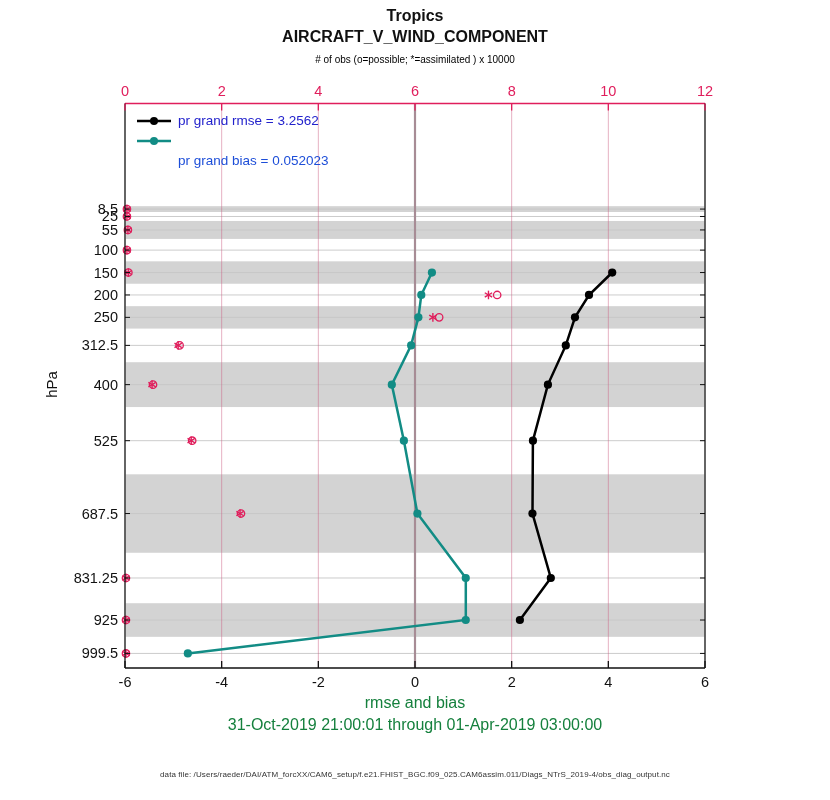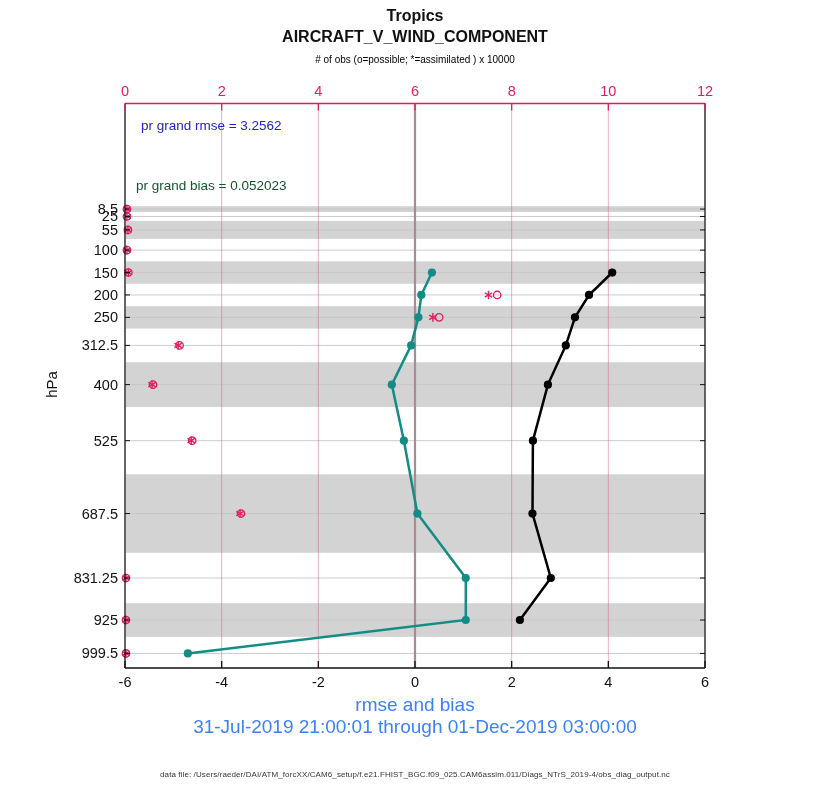--- a/index.html
+++ b/index.html
@@ -3,23 +3,23 @@
 <meta charset="utf-8">
 <style>
   html,body{margin:0;padding:0;background:#ffffff;}
   #page{position:relative;width:830px;height:800px;background:#fff;
         font-family:"Liberation Sans", sans-serif;overflow:hidden;}
   .abs{position:absolute;}
   .centered{left:0;width:830px;text-align:center;}
   #title-line1,#title-line2{font-size:16px;font-weight:bold;color:#111;}
   #obs-axis-label{font-size:10px;}
   #legend{display:flex;flex-direction:column;gap:3px;}
-  .legend-row{display:flex;align-items:center;gap:6px;height:17px;flex-direction:column;}
+  .legend-row{display:flex;align-items:center;gap:6px;height:17px;}
   .legend-row span{font-size:13.5px;}
-  #xlabel,#timespan{font-size:19px;color:#3b82f6;}
+  #xlabel,#timespan{font-size:16px;color:#15803d;}
   #ylabel{font-size:15px;color:#111;transform:rotate(-90deg);transform-origin:center;}
   #footer{font-size:8px;color:#333;letter-spacing:0.1px;}
   svg text{font-family:"Liberation Sans", sans-serif;}
 </style>
 </head>
 <body>
 
 <div id="page">
 
   <div id="title-line2" class="abs centered" style="top:28px;">AIRCRAFT_V_WIND_COMPONENT</div>
@@ -213,23 +213,23 @@
         <line x1="1" y1="6" x2="35" y2="6" stroke-width="2.4" stroke="#000000"></line>
         <circle cx="18" cy="6" r="4" fill="#000000"></circle>
       </svg>
       <span style="color: rgb(34, 34, 204);">pr grand rmse = 3.2562</span>
     </div>
     <div class="legend-row">
       <svg width="36" height="12">
         <line x1="1" y1="6" x2="35" y2="6" stroke-width="2.4" stroke="#128c85"></line>
         <circle cx="18" cy="6" r="4" fill="#128c85"></circle>
       </svg>
-      <span style="color: #14532d; margin-top: 40px;">pr grand bias = 0.052023</span>
+      <span style="color: #1d4ed8; margin-top: 40px;">pr grand bias = 0.052023</span>
     </div>
   </div>
 
   <div id="ylabel" class="abs" style="left:38px;top:376px;">hPa</div>
 
   <div id="xlabel" class="abs centered" style="top:694px;">rmse and bias</div>
-  <div id="timespan" class="abs centered" style="top:716px;">31-Jul-2019 21:00:01 through 01-Dec-2019 03:00:00</div>
+  <div id="timespan" class="abs centered" style="top:716px;">31-Oct-2019 21:00:01 through 01-Apr-2019 03:00:00</div>
 
   <div id="footer" class="abs centered" style="top:770px;">data file: /Users/raeder/DAI/ATM_forcXX/CAM6_setup/f.e21.FHIST_BGC.f09_025.CAM6assim.011/Diags_NTrS_2019-4/obs_diag_output.nc</div>
 </div>
 
 </body></html>

